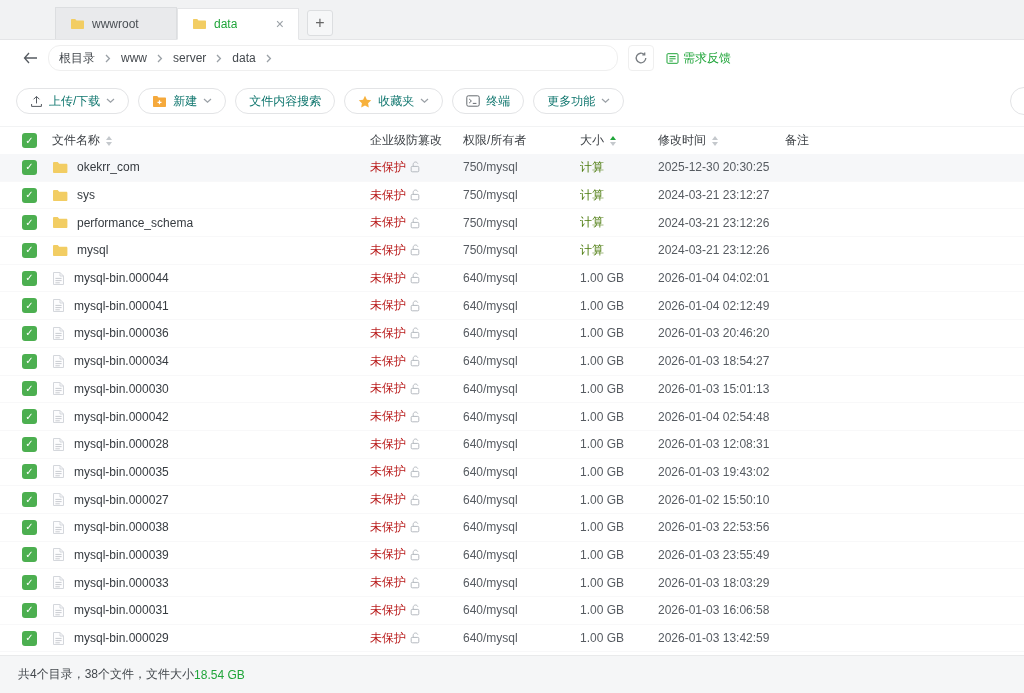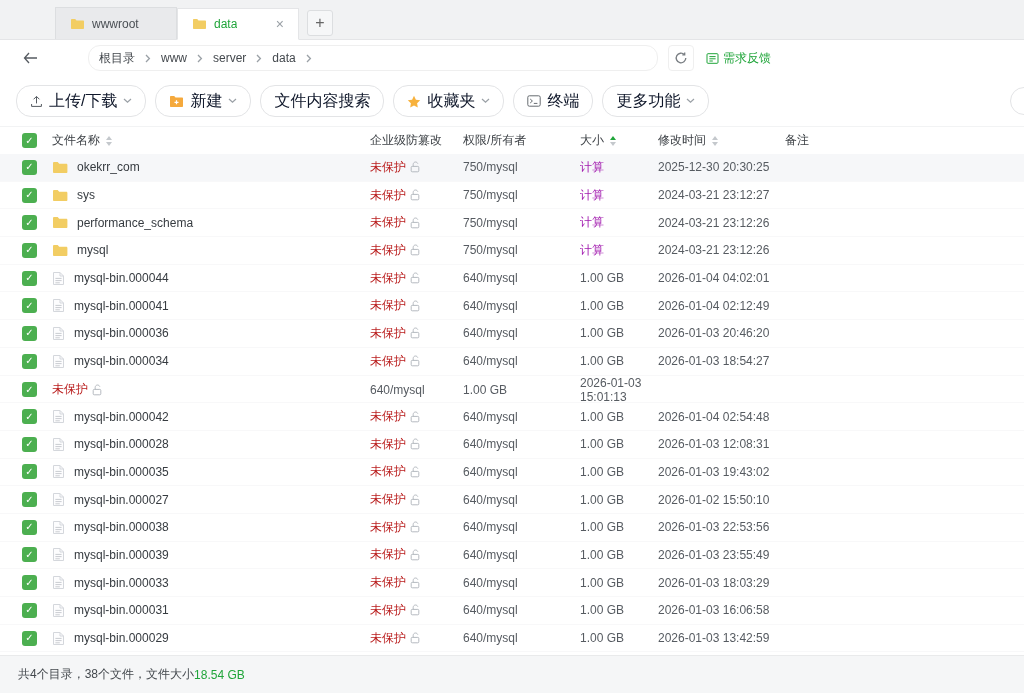--- a/index.html
+++ b/index.html
@@ -12,50 +12,50 @@
   .tab { height:32px; display:flex; align-items:center; gap:7px; padding:9px 14px; cursor:pointer; }
   .tab.inactive { background:#e9eaec; border:1px solid #dcdee0; border-bottom:none; width:122px; color:#4a4f54; }
   .tab.active { background:#fff; border:1px solid #e4e5e7; border-bottom:1px solid #fff; margin-bottom:-1px; width:122px; color:#20a53a; }
   .tab .tab-label { white-space:nowrap; overflow:hidden; }
   .tab-close { margin-left:auto; color:#9aa0a6; font-size:14px; line-height:1; cursor:pointer; }
   .tab-add { width:26px; height:26px; margin:0 0 3px 8px; border:1px solid #dcdee0; border-radius:3px; background:#f6f7f8; color:#666; font-size:16px; display:flex; align-items:center; justify-content:center; cursor:pointer; }
 
   
   .crumb-row { height:36px; background:#fff; display:flex; align-items:center; padding:0 16px; flex-shrink:0; }
   .back-btn { width:28px; height:24px; display:flex; align-items:center; justify-content:center; cursor:pointer; margin-right:4px; }
-  .crumb-box { height:26px; flex:0 0 570px; border:1px solid #efefef; border-radius:12px; display:flex; align-items:center; padding:0 10px; gap:10px;margin-left:40px; }
+  .crumb-box { height:26px; flex:0 0 570px; border:1px solid #efefef; border-radius:12px; display:flex; align-items:center; padding:0 10px; gap:10px; }
   .crumb-item { color:#44494e; cursor:pointer; white-space:nowrap; }
   .crumb-sep { display:flex; align-items:center; }
   .refresh-btn { width:26px; height:26px; margin-left:10px; border:1px solid #efefef; border-radius:4px; display:flex; align-items:center; justify-content:center; cursor:pointer; }
   .feedback { margin-left:12px; display:flex; align-items:center; gap:4px; color:#20a53a; cursor:pointer; }
 
   
   .toolbar { height:50px; display:flex; align-items:center; padding:0 16px; gap:9px; flex-shrink:0; position:relative; }
-  .tb-btn { height:32px; border:1px solid #e3e4e6; border-radius:15px; background:#fff; display:inline-flex; align-items:center; gap:6px; padding:0 13px; color:#0f172a; cursor:pointer; white-space:nowrap; font-size:16px; }
+  .tb-btn { height:26px; border:1px solid #e3e4e6; border-radius:15px; background:#fff; display:inline-flex; align-items:center; gap:6px; padding:0 13px; color:#0f766e; cursor:pointer; white-space:nowrap; font-size:12px; }
   .tb-partial { position:absolute; right:-14px; top:11px; width:28px; height:28px; border:1px solid #e3e4e6; border-radius:15px; background:#fff; }
 
   
   .grid { display:grid; grid-template-columns:30px 318px 93px 117px 78px 127px 1fr; padding-left:22px; align-items:center; }
   .thead { height:28px; color:#3c4045; flex-shrink:0; border-top:1px solid #f2f3f4; }
   .th { display:flex; align-items:center; gap:4px; }
   .sort { display:inline-flex; flex-direction:column; gap:2px; margin-left:2px; }
   .sort i { width:0; height:0; border-left:3.5px solid transparent; border-right:3.5px solid transparent; display:block; }
   .sort .up { border-bottom:4px solid #c4c8cc; }
   .sort .down { border-top:4px solid #c4c8cc; }
   .sort.active-up .up { border-bottom-color:#20a53a; }
   .tbody { flex:1; overflow:hidden; }
   .tr { height:27.7px; border-bottom:1px solid #f8f8f9; cursor:default; }
   .tr.hl { background:#f6f7f9; }
   .checkbox { width:15px; height:15px; border-radius:3px; background:#4caf50; display:flex; align-items:center; justify-content:center; color:#fff; font-size:10px; line-height:1; cursor:pointer; }
   .name-cell { display:flex; align-items:center; gap:9px; overflow:hidden; }
   .name-cell .fname { color:#363b40; cursor:pointer; white-space:nowrap; }
   .cell-tamper { display:flex; align-items:center; gap:4px; color:#b91c1c; }
   .cell-perm { color:#565b61; cursor:pointer; }
   .cell-size { color:#565b61; }
-  .cell-size .calc { color:#a21caf; cursor:pointer; }
+  .cell-size .calc { color:#4d7c0f; cursor:pointer; }
   .cell-mtime { color:#565b61; }
   .icon { display:inline-flex; align-items:center; justify-content:center; flex-shrink:0; }
 
   
   .footer { height:38px; background:#f5f6f7; border-top:1px solid #e9eaeb; display:flex; align-items:center; padding-left:18px; color:#44494e; flex-shrink:0; }
   .footer .total { color:#20a53a; }
 </style>
 </head>
 <body>
 
@@ -460,20 +460,30 @@
         </div>
         <div class="cell-perm">640/mysql</div>
         <div class="cell-size"><span>1.00 GB</span></div>
         <div class="cell-mtime">2026-01-03 18:54:27</div>
         <div></div>
       </div>
       <div class="tr grid">
         <div>
           <span class="checkbox">✓</span>
         </div>
+        <div class="name-cell">
+          <span class="icon">
+            <svg width="13" height="15" viewBox="0 0 13 15">
+              <path d="M1.5 1.5h6.5l3.5 3.5v8.5h-10z" fill="#fdfdfe" stroke="#d4d7dc"></path>
+              <path d="M8 1.5V5h3.5" fill="none" stroke="#d4d7dc"></path>
+              <path d="M3.4 7.4h6.2M3.4 9.6h6.2M3.4 11.8h4.4" stroke="#c9ccd1"></path>
+            </svg>
+          </span>
+          <span class="fname">mysql-bin.000030</span>
+        </div>
         <div class="cell-tamper">
           <span>未保护</span>
           <span class="icon">
             <svg width="11" height="12" viewBox="0 0 11 12">
               <rect x="1.2" y="5.4" width="7.6" height="5.4" rx="1" fill="none" stroke="#b5bac0"></rect>
               <path d="M3.2 5.4V3.4C3.2 2.1 4.2 1 5.5 1c1.1 0 2 .7 2.3 1.7" fill="none" stroke="#b5bac0"></path>
             </svg>
           </span>
         </div>
         <div class="cell-perm">640/mysql</div>

